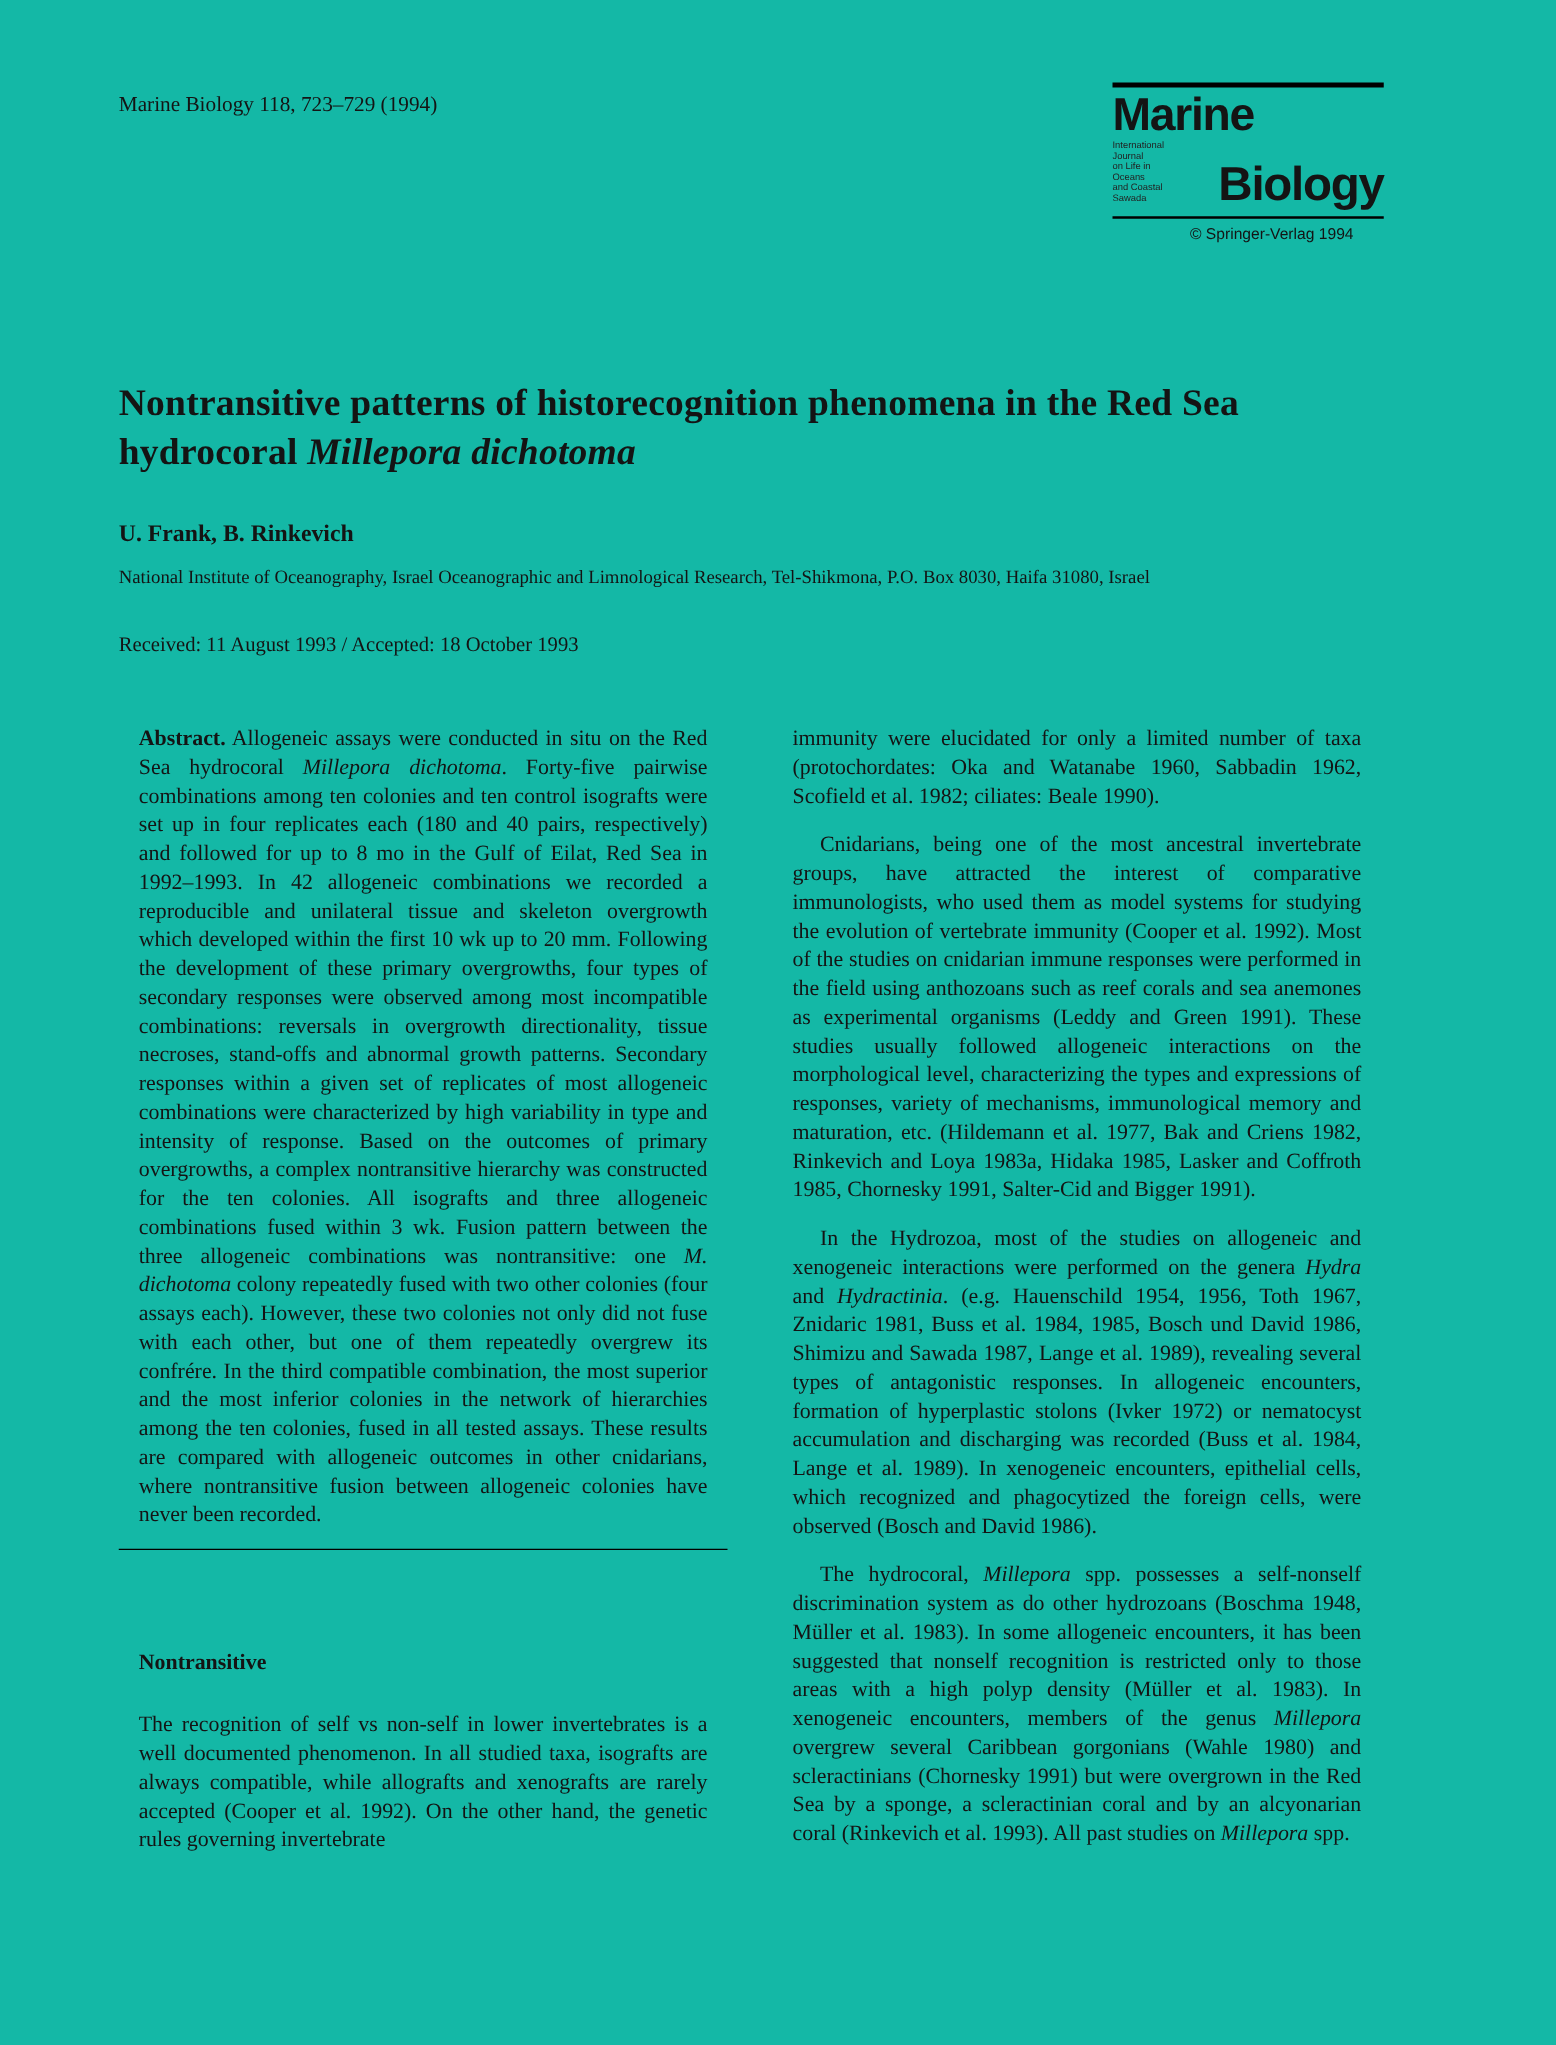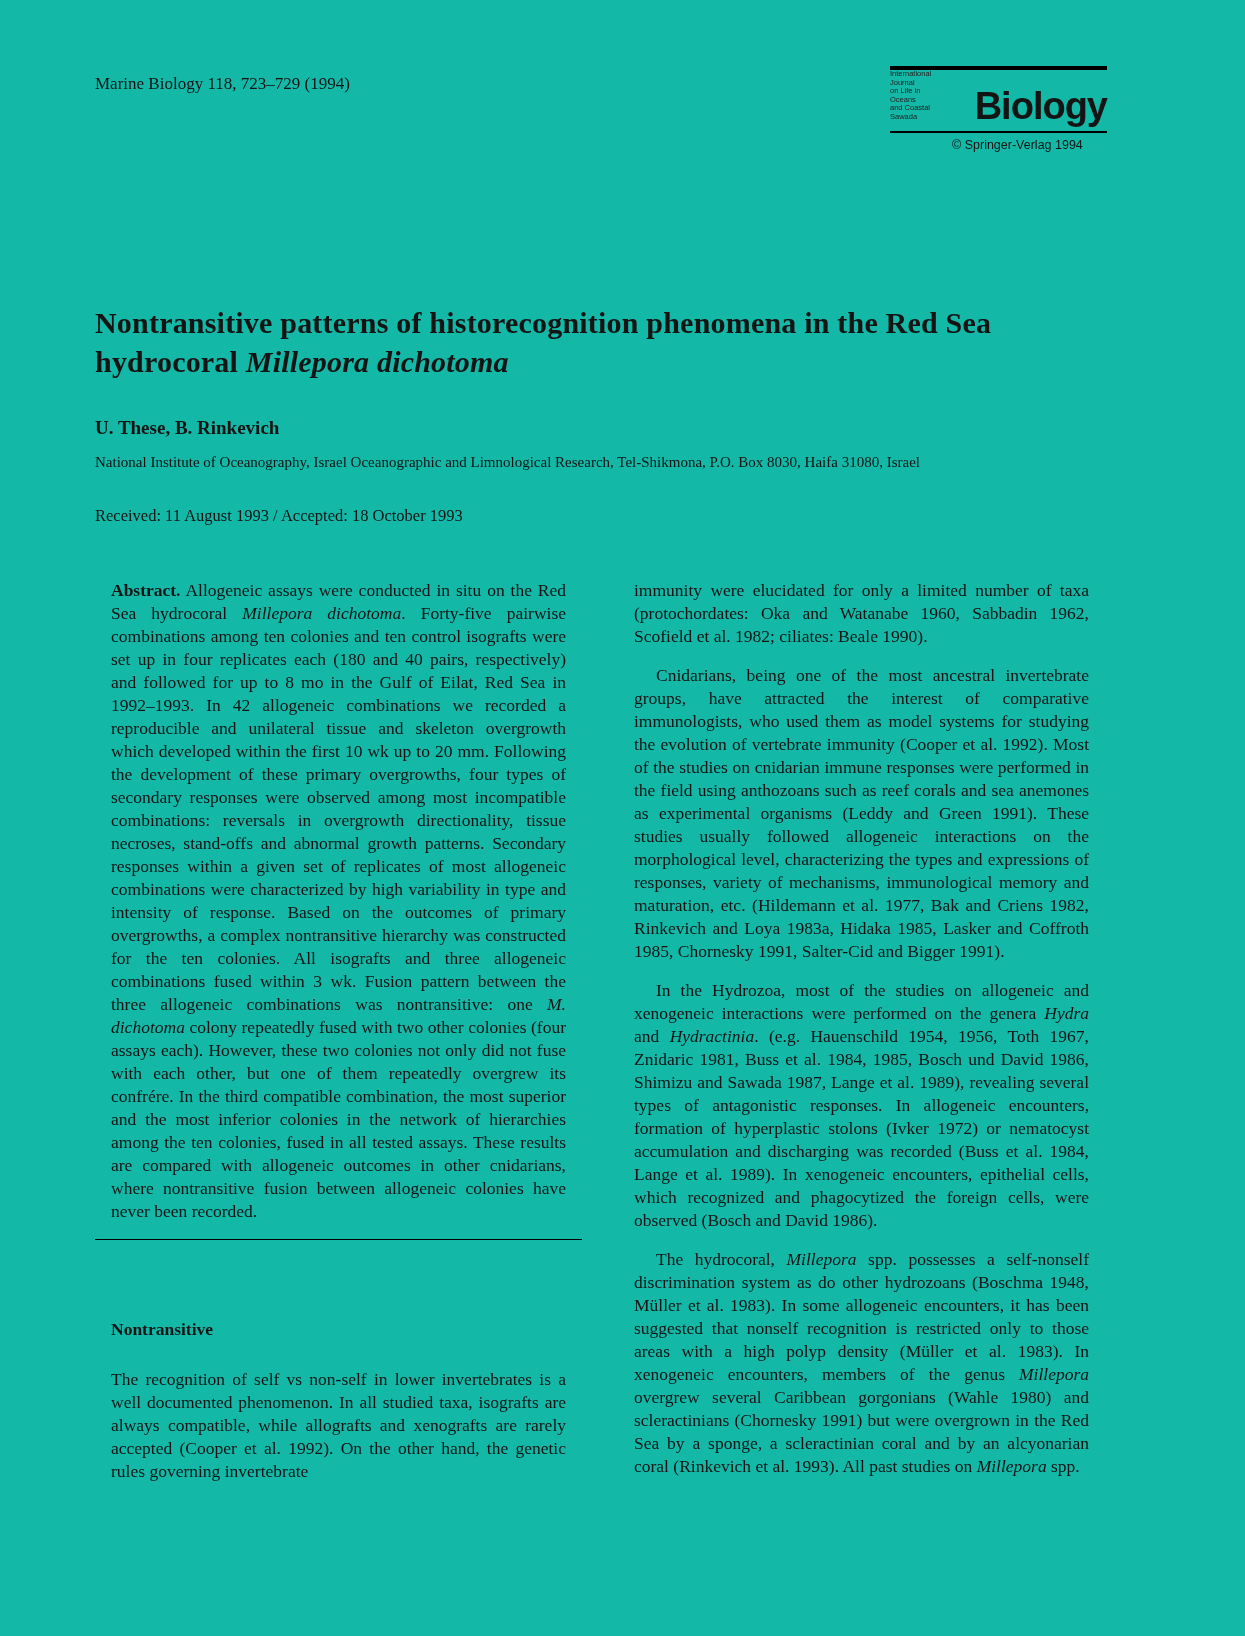--- a/index.html
+++ b/index.html
@@ -76,35 +76,36 @@
 </style>
 </head>
 <body>
 
 <div class="page">
 
   <div class="citation">Marine Biology 118, 723–729 (1994)</div>
 
   <div class="logo">
     <div class="logo-rule-top"></div>
+    <div class="logo-marine">Marine</div>
     <div class="logo-row">
       <div class="logo-subtitle">
         <div>International Journal</div>
         <div>on Life in Oceans</div>
         <div>and Coastal Sawada</div>
       </div>
       <div class="logo-biology">Biology</div>
     </div>
     <div class="logo-rule-bottom"></div>
     <div class="logo-copyright">© Springer-Verlag 1994</div>
   </div>
 
   <h1 class="title"><span>Nontransitive patterns of historecognition phenomena in the Red Sea hydrocoral </span><span class="it">Millepora dichotoma</span></h1>
 
-  <div class="authors">U. These, B. Rinkevich</div>
+  <div class="authors">U. Frank, B. Rinkevich</div>
 
   <div class="affiliation">National Institute of Oceanography, Israel Oceanographic and Limnological Research, Tel-Shikmona, P.O. Box 8030, Haifa 31080, Israel</div>
 
   <div class="history">Received: 11 August 1993 / Accepted: 18 October 1993</div>
 
   <div class="col col-left">
     <p><span class="bd">Abstract.</span><span> Allogeneic assays were conducted in situ on the Red Sea hydrocoral </span><span class="it">Millepora dichotoma</span><span>. Forty-five pairwise combinations among ten colonies and ten control isografts were set up in four replicates each (180 and 40 pairs, respectively) and followed for up to 8 mo in the Gulf of Eilat, Red Sea in 1992–1993. In 42 allogeneic combinations we recorded a reproducible and unilateral tissue and skeleton overgrowth which developed within the first 10 wk up to 20 mm. Following the development of these primary overgrowths, four types of secondary responses were observed among most incompatible combinations: reversals in overgrowth directionality, tissue necroses, stand-offs and abnormal growth patterns. Secondary responses within a given set of replicates of most allogeneic combinations were characterized by high variability in type and intensity of response. Based on the outcomes of primary overgrowths, a complex nontransitive hierarchy was constructed for the ten colonies. All isografts and three allogeneic combinations fused within 3 wk. Fusion pattern between the three allogeneic combinations was nontransitive: one </span><span class="it">M. dichotoma</span><span> colony repeatedly fused with two other colonies (four assays each). However, these two colonies not only did not fuse with each other, but one of them repeatedly overgrew its confrére. In the third compatible combination, the most superior and the most inferior colonies in the network of hierarchies among the ten colonies, fused in all tested assays. These results are compared with allogeneic outcomes in other cnidarians, where nontransitive fusion between allogeneic colonies have never been recorded.</span></p>
     <hr class="abstract-rule">
     <p class="section-heading">Nontransitive</p>
     <p class="intro-para"><span>The recognition of self vs non-self in lower invertebrates is a well documented phenomenon. In all studied taxa, isografts are always compatible, while allografts and xenografts are rarely accepted (Cooper et al. 1992). On the other hand, the genetic rules governing invertebrate</span></p>

